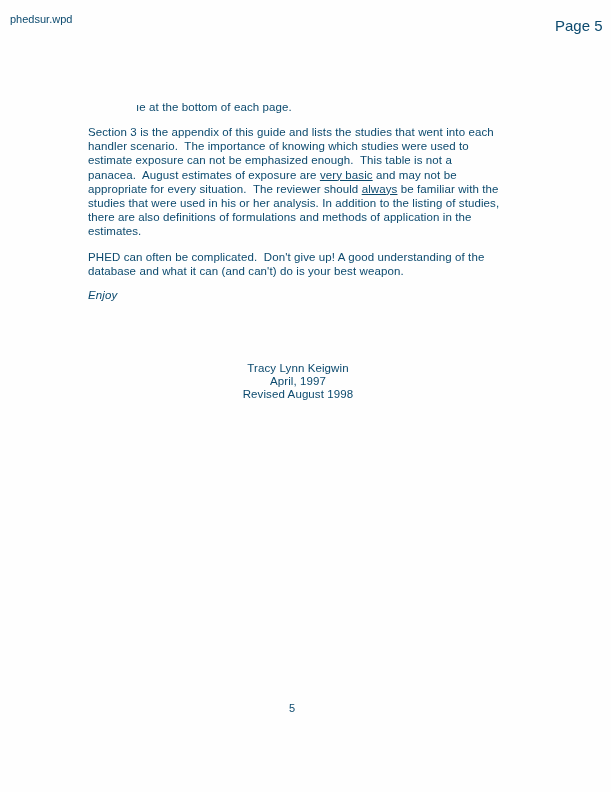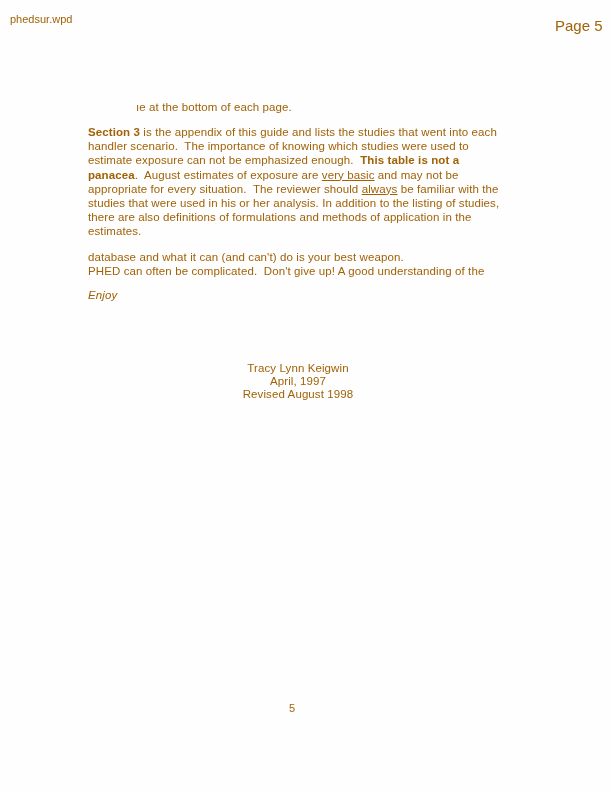--- a/index.html
+++ b/index.html
@@ -6,21 +6,21 @@
     margin: 0;
     padding: 0;
     background: #ffffff;
   }
   .page {
     position: relative;
     width: 611px;
     height: 792px;
     background: #fefefe;
     font-family: "Liberation Sans", sans-serif;
-    color: #a16207;
+    color: #0c4a6e;
     overflow: hidden;
   }
   .hdr-left {
     position: absolute;
     left: 10px;
     top: 13px;
     font-size: 11px;
   }
   .hdr-right {
     position: absolute;
@@ -46,21 +46,21 @@
     text-align: center;
     line-height: 13.2px;
     margin-top: 32px;
   }
   .footer-page-number {
     position: absolute;
     left: 289px;
     top: 702px;
     font-size: 11px;
   }
-  .run-bold { font-weight: bold; }
+  .run-bold { font-weight: normal; }
   .run-underline { text-decoration: underline; text-underline-offset: 1px; }
 </style>
 </head>
 <body>
 
 <div class="page">
   <div class="hdr-left">phedsur.wpd</div>
   <div class="hdr-right">Page 5</div>
 
   <div class="doc-body">
@@ -71,22 +71,22 @@
         <div class="line"><span class="run-bold">Section 3</span><span> is the appendix of this guide and lists the studies that went into each</span></div>
         <div class="line"><span>handler scenario.  The importance of knowing which studies were used to</span></div>
         <div class="line"><span>estimate exposure can not be emphasized enough.  </span><span class="run-bold">This table is not a</span></div>
         <div class="line"><span class="run-bold">panacea</span><span>.  August estimates of exposure are </span><span class="run-underline">very basic</span><span> and may not be</span></div>
         <div class="line"><span>appropriate for every situation.  The reviewer should </span><span class="run-underline">always</span><span> be familiar with the</span></div>
         <div class="line"><span>studies that were used in his or her analysis. In addition to the listing of studies,</span></div>
         <div class="line"><span>there are also definitions of formulations and methods of application in the</span></div>
         <div class="line"><span>estimates.</span></div>
       </div>
       <div class="block block-phed-paragraph">
+        <div class="line"><span>PHED can often be complicated.  Don't give up! A good understanding of the</span></div>
         <div class="line"><span>database and what it can (and can't) do is your best weapon.</span></div>
-        <div class="line"><span>PHED can often be complicated.  Don't give up! A good understanding of the</span></div>
       </div>
       <div class="block block-enjoy-line">
         <div class="line"><span>Enjoy</span></div>
       </div>
       <div class="block block-signature-block">
         <div class="line"><span>Tracy Lynn Keigwin</span></div>
         <div class="line"><span>April, 1997</span></div>
         <div class="line"><span>Revised August 1998</span></div>
       </div>
     </div>

